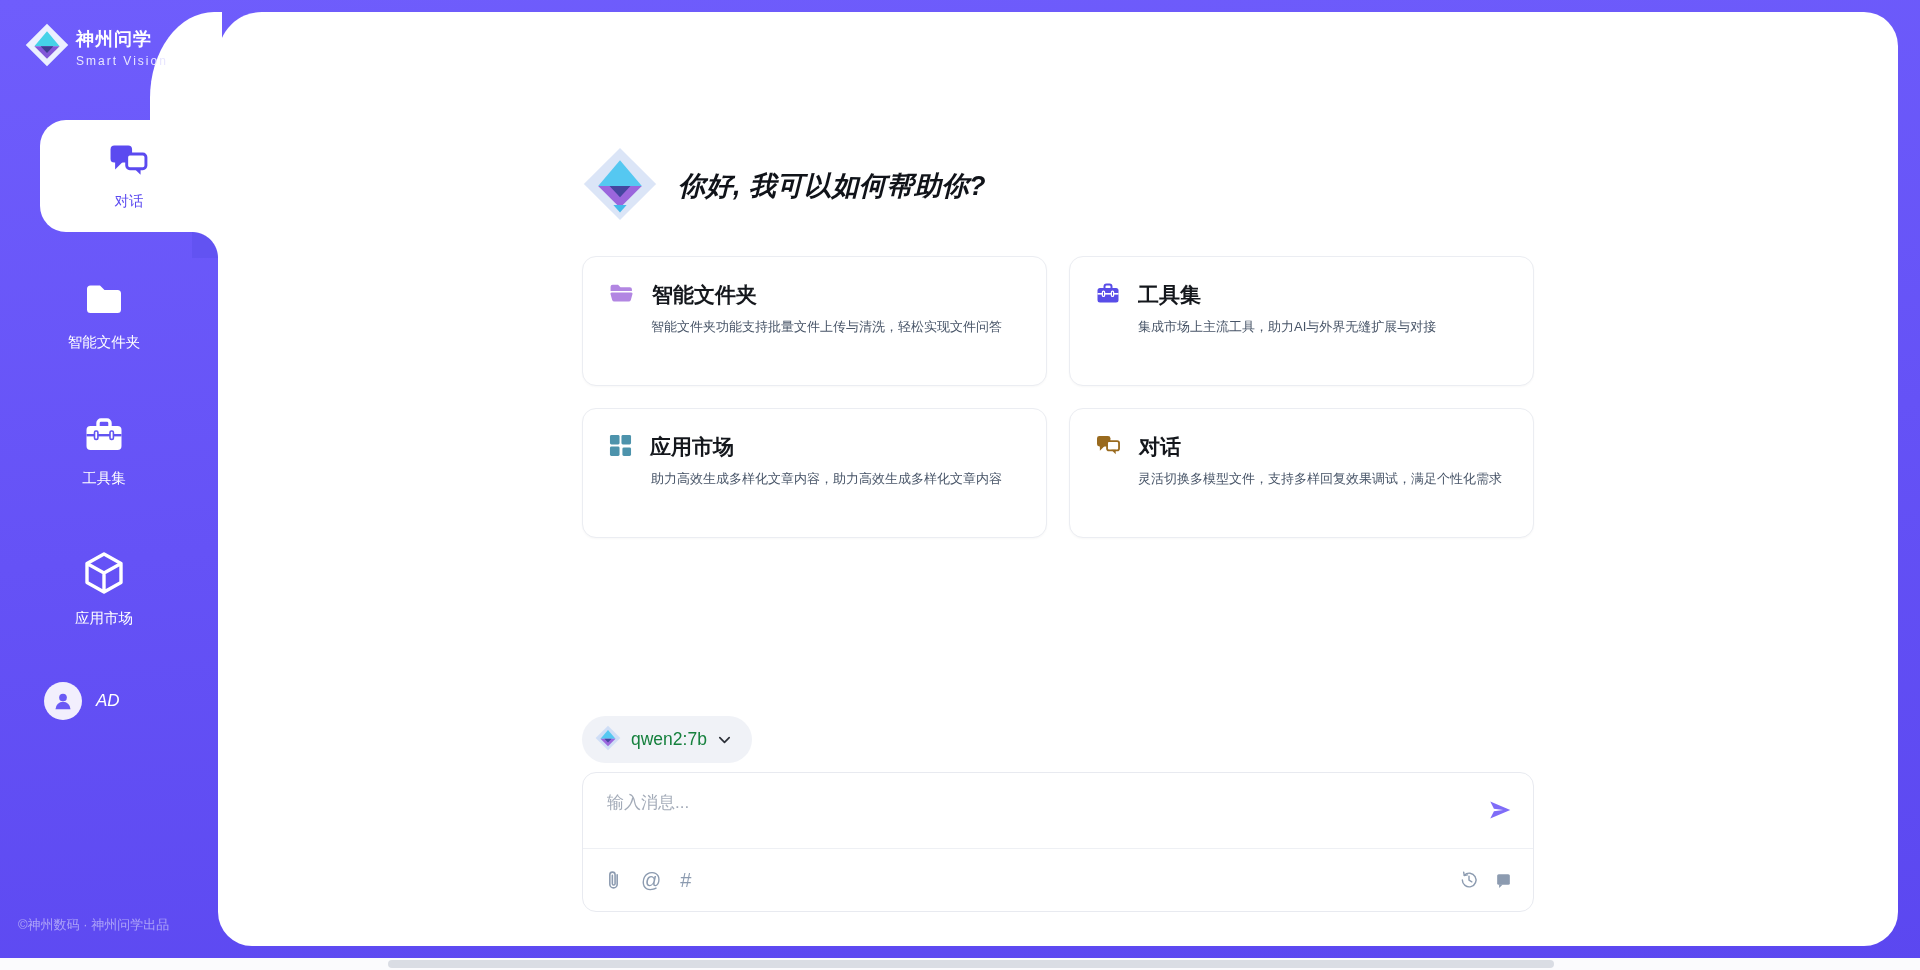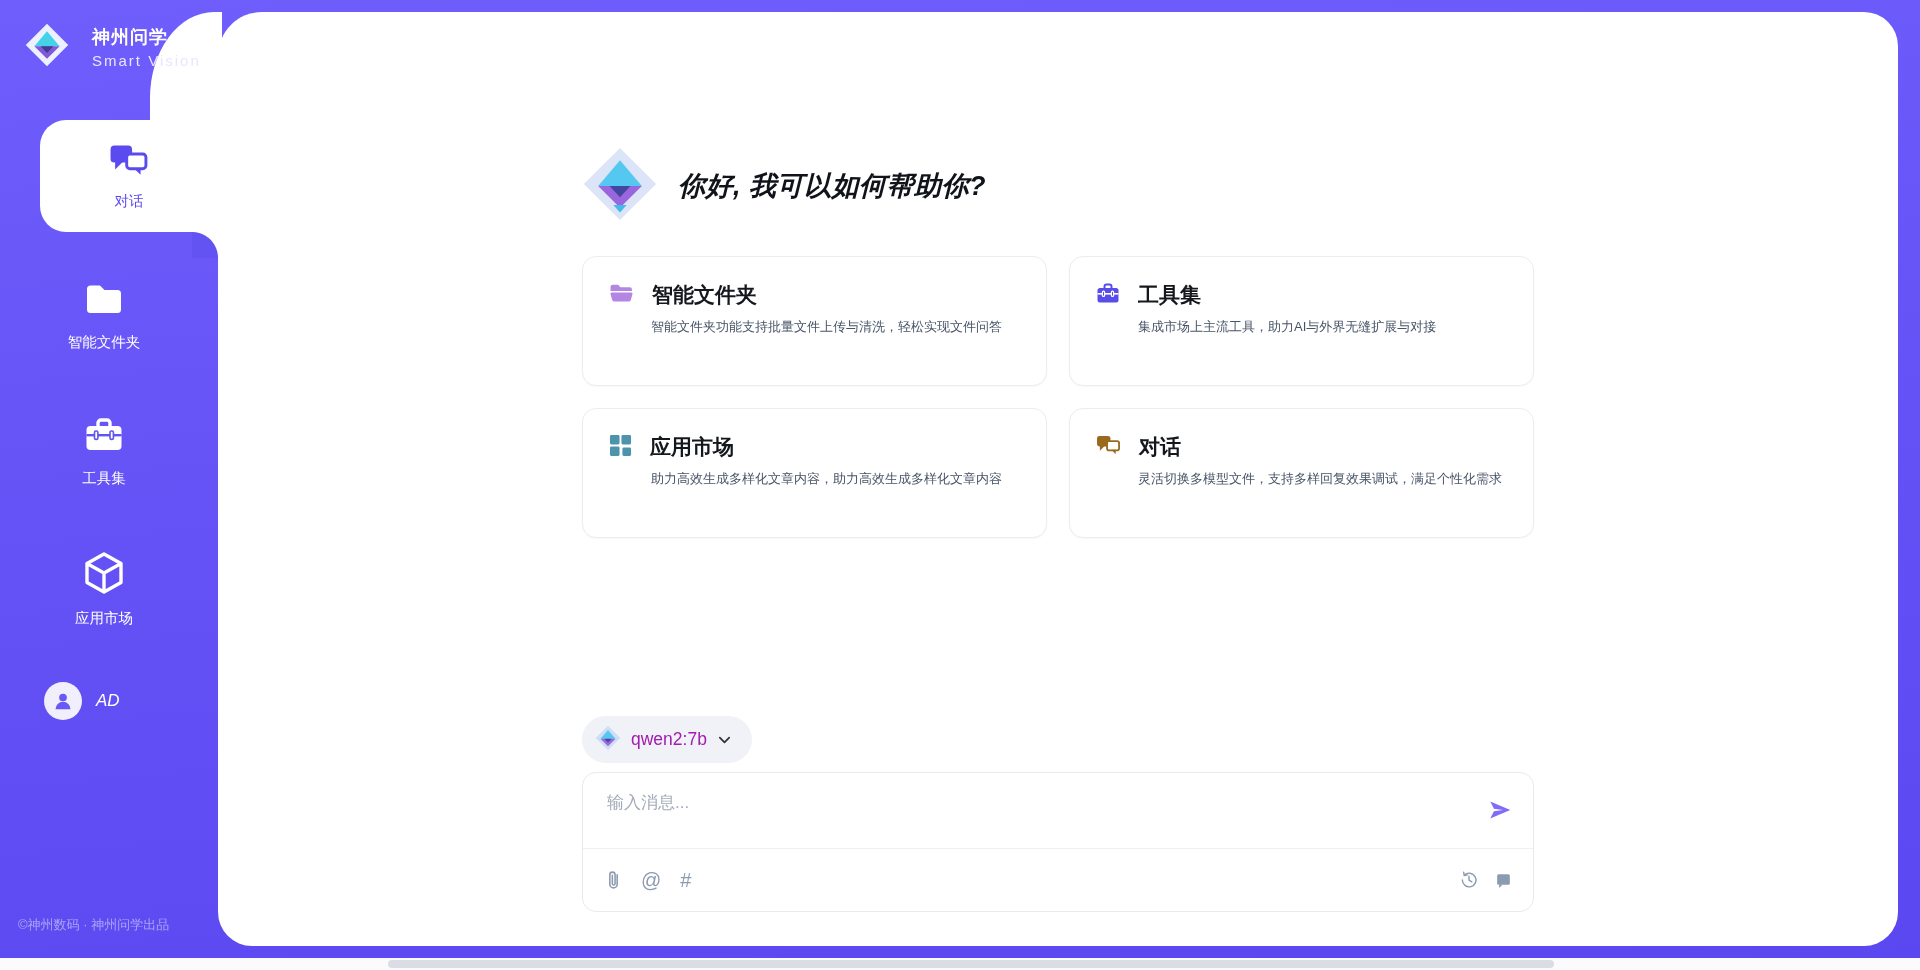--- a/index.html
+++ b/index.html
@@ -19,23 +19,23 @@
   .swoosh{
     position:absolute; left:150px; top:12px; width:72px; height:130px;
     background:#fff; border-top-left-radius:64px 86px;
   }
 
   
   .sidebar{
     position:absolute; left:0; top:0; width:218px; height:958px;
     display:flex; flex-direction:column; z-index:3;
   }
-  .brand{ display:flex; align-items:center; gap:22px; padding:22px 0 0 24px; }
+  .brand{ display:flex; align-items:center; gap:6px; padding:22px 0 0 24px; }
   .brand-text .brand-name{ color:#fff; font-size:18px; font-weight:bold; letter-spacing:1px; }
-  .brand-text .brand-sub{ color:#e8e6ff; font-size:15px; letter-spacing:2px; margin-top:3px; }
+  .brand-text .brand-sub{ color:#e8e6ff; font-size:12px; letter-spacing:2px; margin-top:3px; }
 
   .nav-tab{
     margin:48px 0 0 40px; width:178px; height:112px;
     background:#fff; border-radius:26px 0 0 26px;
     display:flex; flex-direction:column; align-items:center; justify-content:center; gap:8px;
     position:relative; cursor:pointer;
   }
   .nav-tab::after{
     content:''; position:absolute; right:0; bottom:-26px; width:26px; height:26px;
     background:radial-gradient(circle at 0 100%, #6253f2 25.5px, #fff 26.5px);
@@ -73,21 +73,21 @@
   .card-head{ display:flex; align-items:center; gap:18px; }
   .card-title{ font-size:21px; font-weight:bold; color:#14171c; }
   .card-desc{ margin:9px 0 0 42px; font-size:13px; line-height:1.45; color:#475467; }
   .c1{ color:#b286e2; } .c2{ color:#584de8; } .c3{ color:#4d93ac; } .c4{ color:#996a1e; }
 
   .composer{ width:952px; margin-top:auto; }
   .pill{
     display:inline-flex; align-items:center; gap:10px;
     background:#f0f2f7; border-radius:24px; height:47px; padding:0 20px 0 13px; cursor:pointer;
   }
-  .pill-model{ font-size:17.5px; color:#a21caf; }
+  .pill-model{ font-size:17.5px; color:#15803d; }
   .inputbox{
     margin-top:9px; margin-bottom:34px; width:100%; height:140px;
     border:1.5px solid #e8eaf0; border-radius:14px; background:#fff;
     display:flex; flex-direction:column;
   }
   .input-top{ display:flex; flex:1; padding:18px 20px 0 24px; }
   .input-top textarea{
     flex:1; border:none; outline:none; resize:none; background:transparent;
     font-size:17px; color:#333; font-family:inherit; height:44px;
   }

